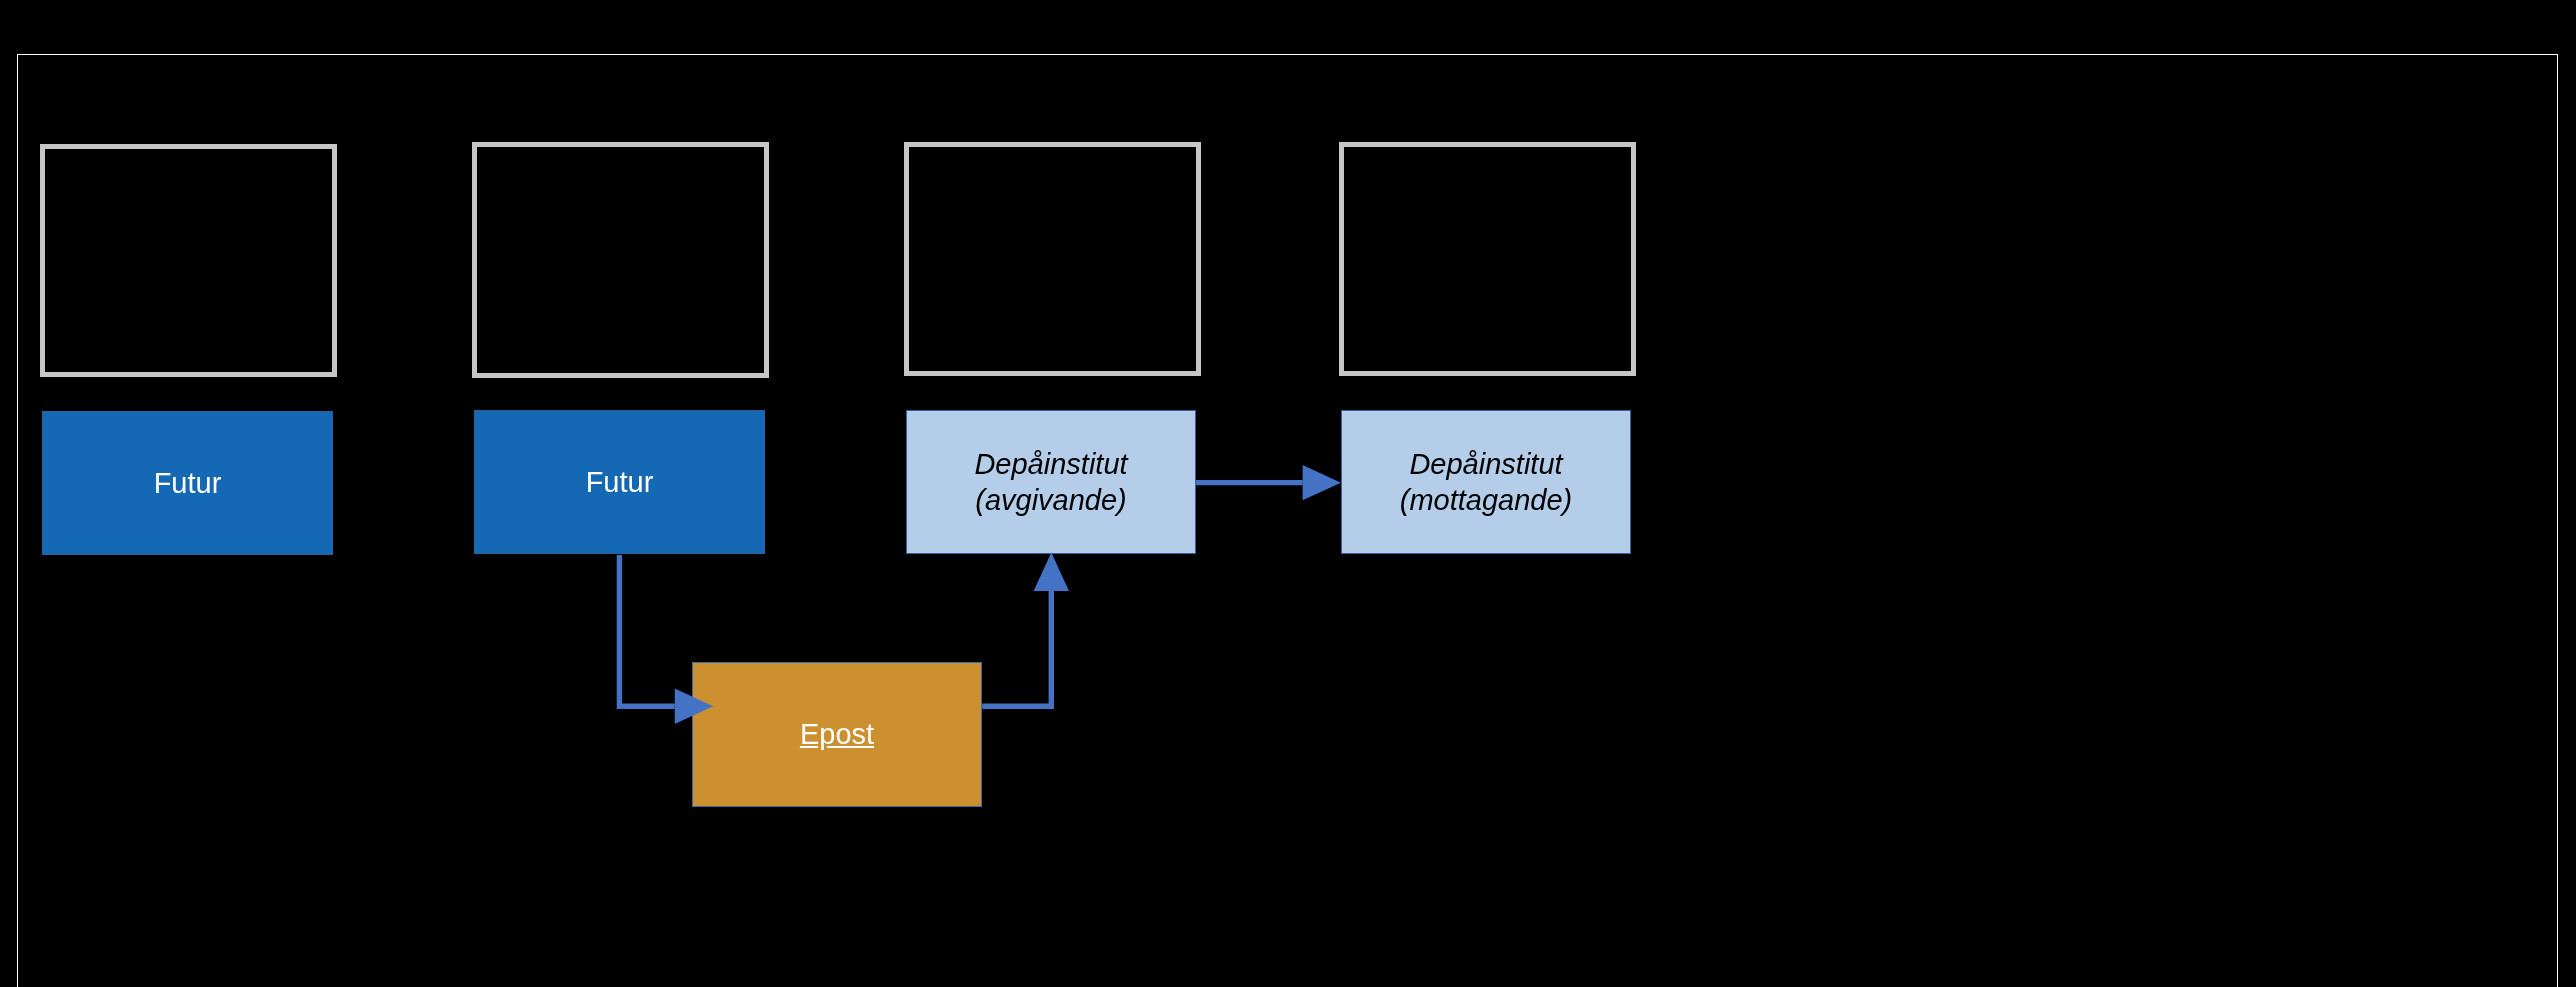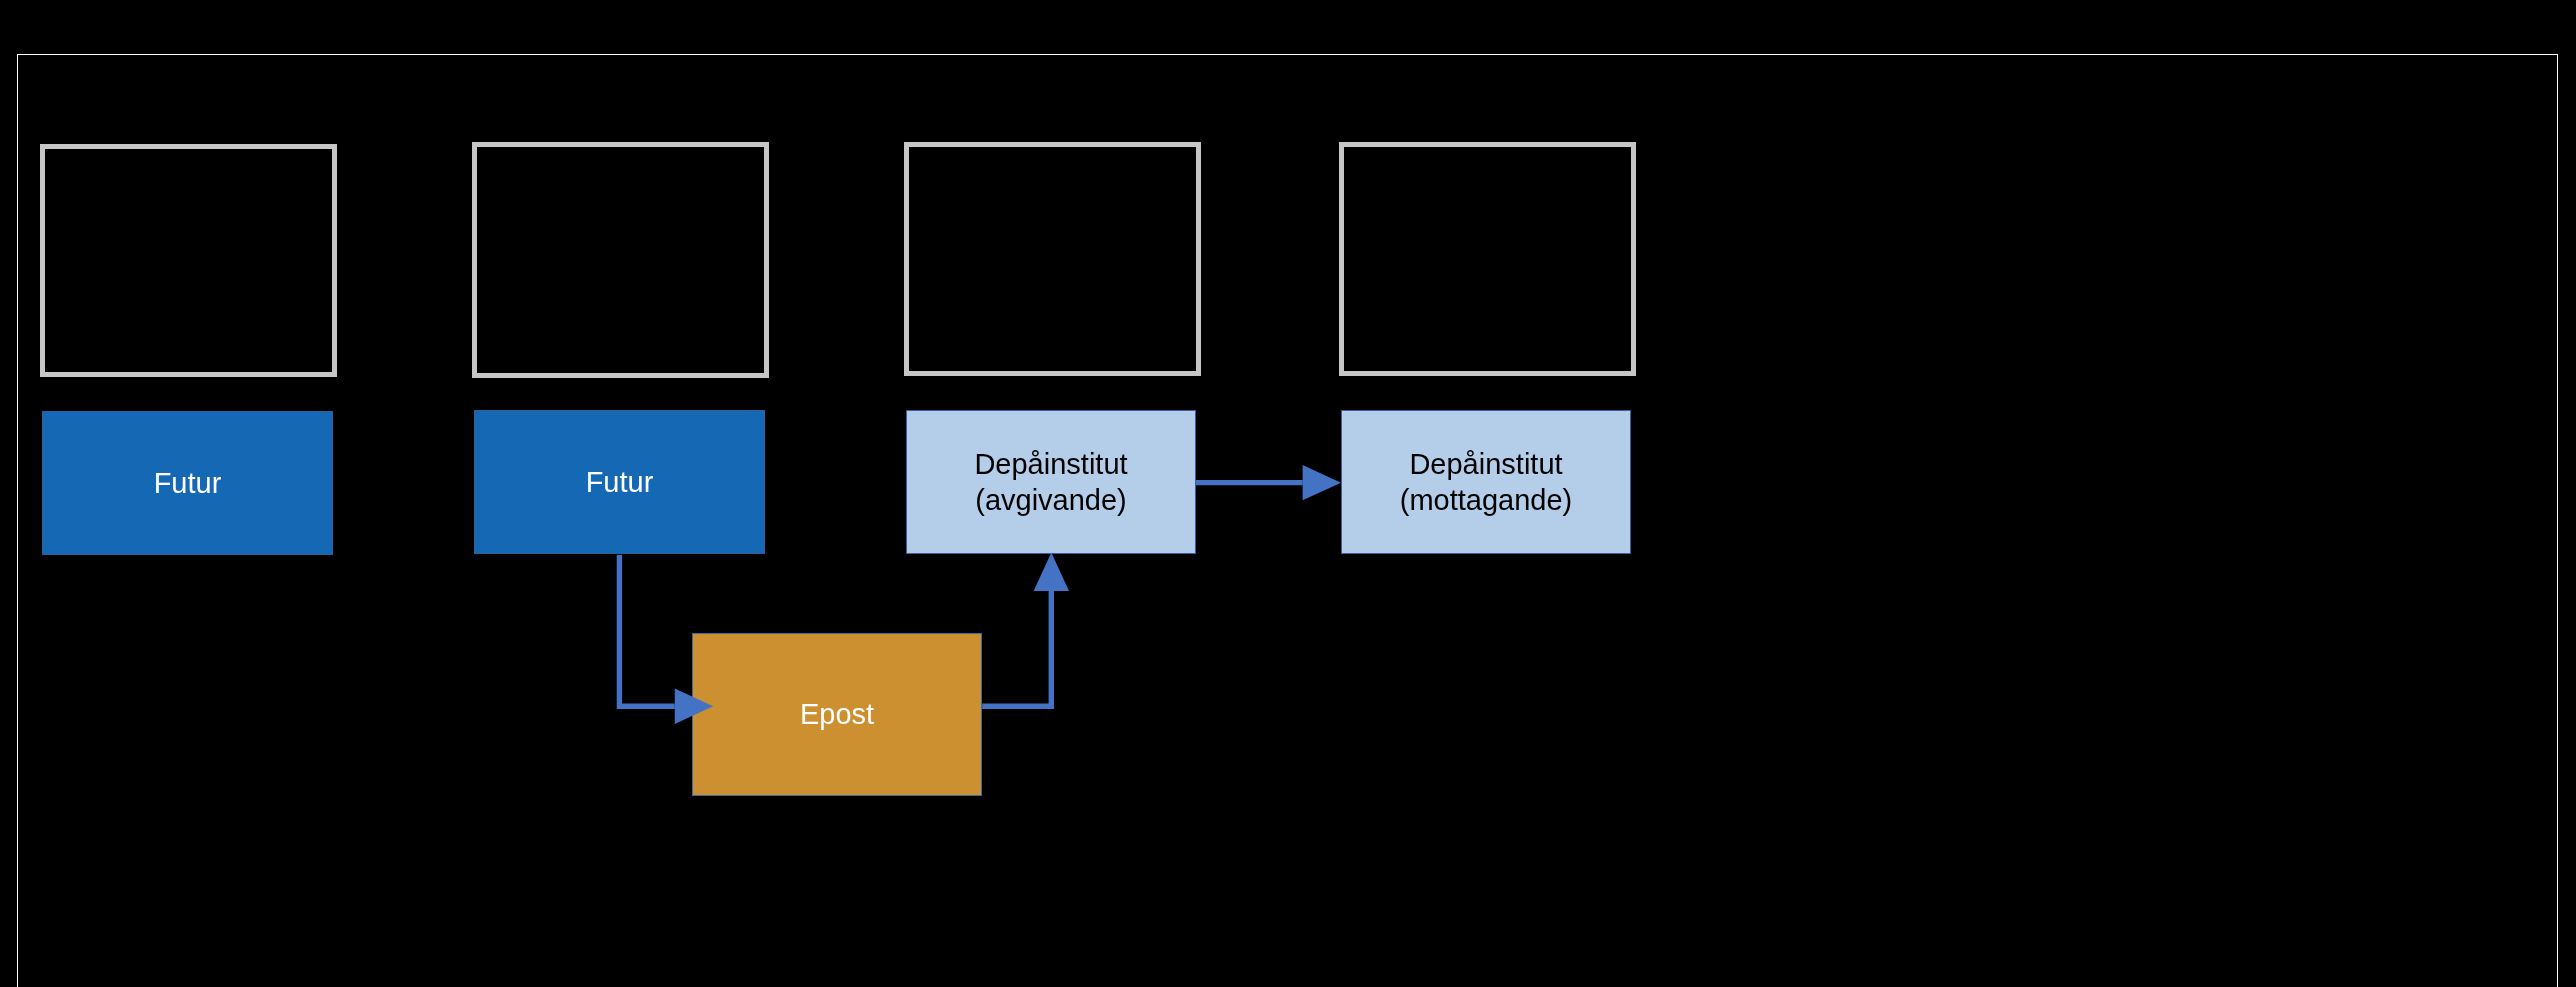--- a/index.html
+++ b/index.html
@@ -51,20 +51,21 @@
   }
   .proc.dark-blue {
     background: #1568b3;
     color: #ffffff;
     border: 0.8px solid #2e5f9e;
   }
   .proc.light-blue {
     background: #b4cde8;
     color: #000000;
     border: 0.8px solid #3b5f9e;
+    font-style: italic;
   }
   .proc.orange {
     background: #cc9030;
     color: #ffffff;
     border: 0.8px solid #3b6aa8;
   }
   .proc .label {
     display: block;
     white-space: pre-line;
     padding: 0 4.6px;
@@ -109,21 +110,21 @@
   <div class="node proc light-blue" style="left:906px; top:371px; width:290px; height:144px;">
     <span class="label">Depåinstitut
 (avgivande)</span>
   </div>
 
   <div class="node proc light-blue" style="left:1341px; top:371px; width:290px; height:144px;">
     <span class="label">Depåinstitut
 (mottagande)</span>
   </div>
 
-  <div class="node proc orange" style="left:692px; top:594px; width:290px; height:163px;">
+  <div class="node proc orange" style="left:692px; top:623px; width:290px; height:145px;text-decoration:underline;">
     <span class="label">Epost</span>
   </div>
 
   <svg id="connectors" viewBox="0 0 3352 1285" xmlns="http://www.w3.org/2000/svg">
 
     <g>
       <path d="M 806 671 L 806 868 L 878 868" fill="none" stroke="#4472c4" stroke-width="7" stroke-linejoin="miter" stroke-linecap="butt"></path>
       <polygon points="878,845 928,868 878,891" fill="#4472c4"></polygon>
     </g>
 

